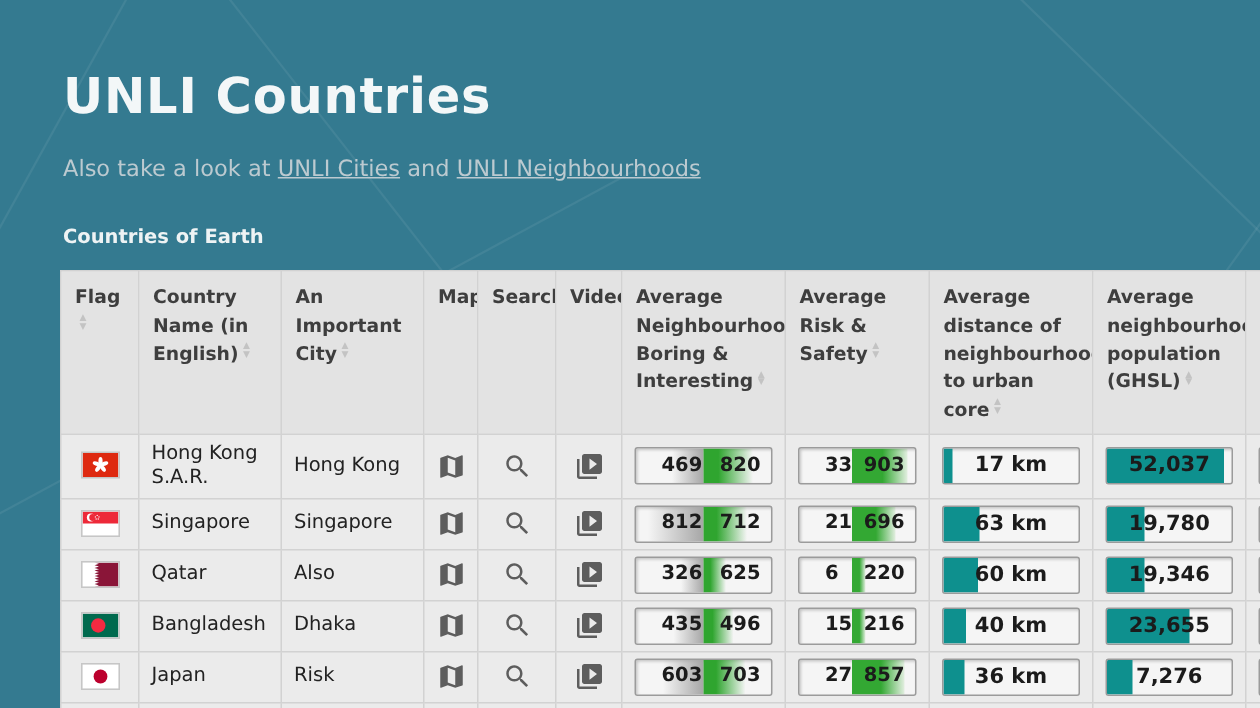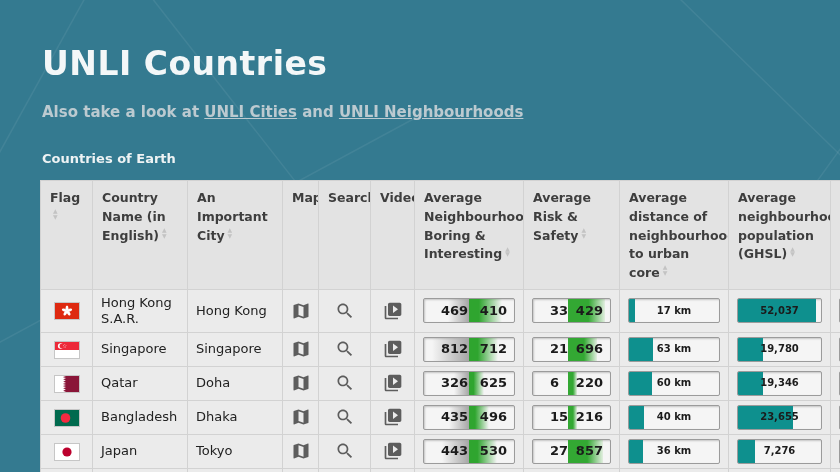--- a/index.html
+++ b/index.html
@@ -1,39 +1,39 @@
 <!DOCTYPE html>
 <html><head>
 <meta charset="utf-8">
 <style>
   html,body{margin:0;padding:0;width:840px;height:472px;overflow:hidden;
     background:#347a90;font-family:"DejaVu Sans","Liberation Sans",sans-serif;position:relative;}
   #bg-lines{position:absolute;inset:0;pointer-events:none;}
   #page-title{position:absolute;left:42px;top:44px;font-size:33px;font-weight:bold;color:#f3f7f8;letter-spacing:.5px;}
-  #subtitle{position:absolute;left:42px;top:103px;font-size:15px;color:#bccad0;font-weight:bold;}
+  #subtitle{position:absolute;left:42px;top:103px;font-size:15px;color:#bccad0;}
   #subtitle a{color:#bccad0;text-decoration:underline;cursor:pointer;}
   #section-title{position:absolute;left:42px;top:151px;font-size:13px;font-weight:bold;color:#eef3f4;}
   .table-wrap{position:absolute;left:40px;top:180px;width:800px;height:292px;overflow:hidden;}
   table{border-collapse:collapse;table-layout:fixed;width:920px;background:#ebebeb;border:1px solid #c9c9c9;}
   th,td{border:1px solid #d2d2d2;overflow:hidden;}
   th{background:#e3e3e3;text-align:left;vertical-align:top;padding:8px 6px 6px 9px;
      font-size:12.5px;color:#3e3e3e;line-height:1.5;font-weight:bold;}
   thead tr{height:82px;}
   td{padding:4px 8px;font-size:13px;color:#222;vertical-align:middle;background:#ebebeb;line-height:1.25;}
   td.center{text-align:center;}
   .sort{display:inline-block;margin-left:3px;font-size:6px;color:#c3c3c3;line-height:.95;vertical-align:2px;}
   .flag{display:inline-block;width:24px;height:16px;outline:1px solid #c6c6c6;vertical-align:middle;background:#fff;}
   .flag svg{display:block;}
   .iconbtn{display:inline-flex;cursor:pointer;vertical-align:middle;}
   .iconbtn svg{fill:#5d5d5d;}
   .box{position:relative;height:23px;background:#f5f5f5;border:1px solid #9b9b9b;border-radius:2px;
        box-shadow:inset 1px 1px 2px rgba(0,0,0,.2);overflow:hidden;}
   .fill{position:absolute;left:0;top:0;bottom:0;background:#0e908e;}
   .lbl{position:absolute;inset:0;display:flex;align-items:center;justify-content:center;
-       font-weight:bold;font-size:10px;color:#1b1b1b;}
+       font-weight:bold;font-size:14px;color:#1b1b1b;}
   .gray{position:absolute;right:50%;top:0;bottom:0;
         background:linear-gradient(to left,#a6a6a6,rgba(166,166,166,0));}
   .green{position:absolute;left:50%;top:0;bottom:0;
         background:linear-gradient(to right,#2fa52f 30%,rgba(80,185,60,0));}
   .green2{position:absolute;left:45%;top:0;bottom:0;
         background:linear-gradient(to right,#33a833 55%,rgba(90,190,70,.12));}
   .num-l,.num-r{position:absolute;top:0;bottom:0;display:flex;align-items:center;
         font-weight:bold;font-size:13px;color:#1b1b1b;}
   .num-l{left:17px;text-align:center;} .num-r{right:7px;}
 </style>
@@ -113,28 +113,28 @@
           <td class="center"><span class="iconbtn">
               <svg width="20" height="20" viewBox="0 0 24 24">
                 <path d="M4 6H2v14c0 1.1.9 2 2 2h14v-2H4V6zm16-4H8c-1.1 0-2 .9-2 2v12c0 1.1.9 2 2 2h12c1.1 0 2-.9 2-2V4c0-1.1-.9-2-2-2zm-8 12.5v-9l6 4.5-6 4.5z"></path>
               </svg>
             </span></td>
           <td>
             <div class="box">
               <div class="gray" style="width: 23.45%;"></div>
               <div class="green" style="width: 36.9%;"></div>
               <span class="num-l">469</span>
-              <span class="num-r">410</span>
+              <span class="num-r">820</span>
             </div>
           </td>
           <td>
             <div class="box">
               <div class="green2" style="width: 48.762%;"></div>
               <span class="num-l">33</span>
-              <span class="num-r">429</span>
+              <span class="num-r">903</span>
             </div>
           </td>
           <td>
             <div class="box">
               <div class="fill" style="width: 7.08333%;"></div>
               <div class="lbl">17 km</div>
             </div>
           </td>
           <td>
             <div class="box">
@@ -207,21 +207,21 @@
           <td>
             <div class="box"></div>
           </td>
         </tr>
         <tr style="height: 32px;">
           <td class="center"><span class="flag"><svg width="24" height="16" viewBox="0 0 24 16">
                 <rect width="24" height="16" fill="#fff"></rect>
                 <path fill="#8a1538" d="M24 0H8l3 .9-3 .9 3 .9-3 .9 3 .9-3 .9 3 .9-3 .9 3 .9-3 .9 3 .9-3 .9 3 .9-3 .9 3 .9-3 .9 3 .9-3 .8H24z"></path>
               </svg></span></td>
           <td>Qatar</td>
-          <td>Doha</td>
+          <td>Also</td>
           <td class="center"><span class="iconbtn">
               <svg width="20" height="20" viewBox="0 0 24 24">
                 <path d="M20.5 3l-.16.03L15 5.1 9 3 3.36 4.9c-.21.07-.36.25-.36.48V20.5c0 .28.22.5.5.5l.16-.03L9 18.9l6 2.1 5.64-1.9c.21-.07.36-.25.36-.48V3.5c0-.28-.22-.5-.5-.5zM15 19l-6-2.11V5l6 2.11V19z"></path>
               </svg>
             </span></td>
           <td class="center"><span class="iconbtn">
               <svg width="20" height="20" viewBox="0 0 24 24">
                 <path d="M15.5 14h-.79l-.28-.27C15.41 12.59 16 11.11 16 9.5 16 5.91 13.09 3 9.5 3S3 5.91 3 9.5 5.91 16 9.5 16c1.61 0 3.09-.59 4.23-1.57l.27.28v.79l5 4.99L20.49 19l-4.99-5zm-6 0C7.01 14 5 11.99 5 9.5S7.01 5 9.5 5 14 7.01 14 9.5 11.99 14 9.5 14z"></path>
               </svg>
             </span></td>
@@ -313,42 +313,42 @@
           <td>
             <div class="box"></div>
           </td>
         </tr>
         <tr style="height: 32px;">
           <td class="center"><span class="flag"><svg width="24" height="16" viewBox="0 0 24 16">
                 <rect width="24" height="16" fill="#fff"></rect>
                 <circle cx="12" cy="8" r="4.6" fill="#bc002d"></circle>
               </svg></span></td>
           <td>Japan</td>
-          <td>Tokyo</td>
+          <td>Risk</td>
           <td class="center"><span class="iconbtn">
               <svg width="20" height="20" viewBox="0 0 24 24">
                 <path d="M20.5 3l-.16.03L15 5.1 9 3 3.36 4.9c-.21.07-.36.25-.36.48V20.5c0 .28.22.5.5.5l.16-.03L9 18.9l6 2.1 5.64-1.9c.21-.07.36-.25.36-.48V3.5c0-.28-.22-.5-.5-.5zM15 19l-6-2.11V5l6 2.11V19z"></path>
               </svg>
             </span></td>
           <td class="center"><span class="iconbtn">
               <svg width="20" height="20" viewBox="0 0 24 24">
                 <path d="M15.5 14h-.79l-.28-.27C15.41 12.59 16 11.11 16 9.5 16 5.91 13.09 3 9.5 3S3 5.91 3 9.5 5.91 16 9.5 16c1.61 0 3.09-.59 4.23-1.57l.27.28v.79l5 4.99L20.49 19l-4.99-5zm-6 0C7.01 14 5 11.99 5 9.5S7.01 5 9.5 5 14 7.01 14 9.5 11.99 14 9.5 14z"></path>
               </svg>
             </span></td>
           <td class="center"><span class="iconbtn">
               <svg width="20" height="20" viewBox="0 0 24 24">
                 <path d="M4 6H2v14c0 1.1.9 2 2 2h14v-2H4V6zm16-4H8c-1.1 0-2 .9-2 2v12c0 1.1.9 2 2 2h12c1.1 0 2-.9 2-2V4c0-1.1-.9-2-2-2zm-8 12.5v-9l6 4.5-6 4.5z"></path>
               </svg>
             </span></td>
           <td>
             <div class="box">
               <div class="gray" style="width: 30.15%;"></div>
               <div class="green" style="width: 31.635%;"></div>
-              <span class="num-l">443</span>
-              <span class="num-r">530</span>
+              <span class="num-l">603</span>
+              <span class="num-r">703</span>
             </div>
           </td>
           <td>
             <div class="box">
               <div class="green2" style="width: 46.278%;"></div>
               <span class="num-l">27</span>
               <span class="num-r">857</span>
             </div>
           </td>
           <td>

